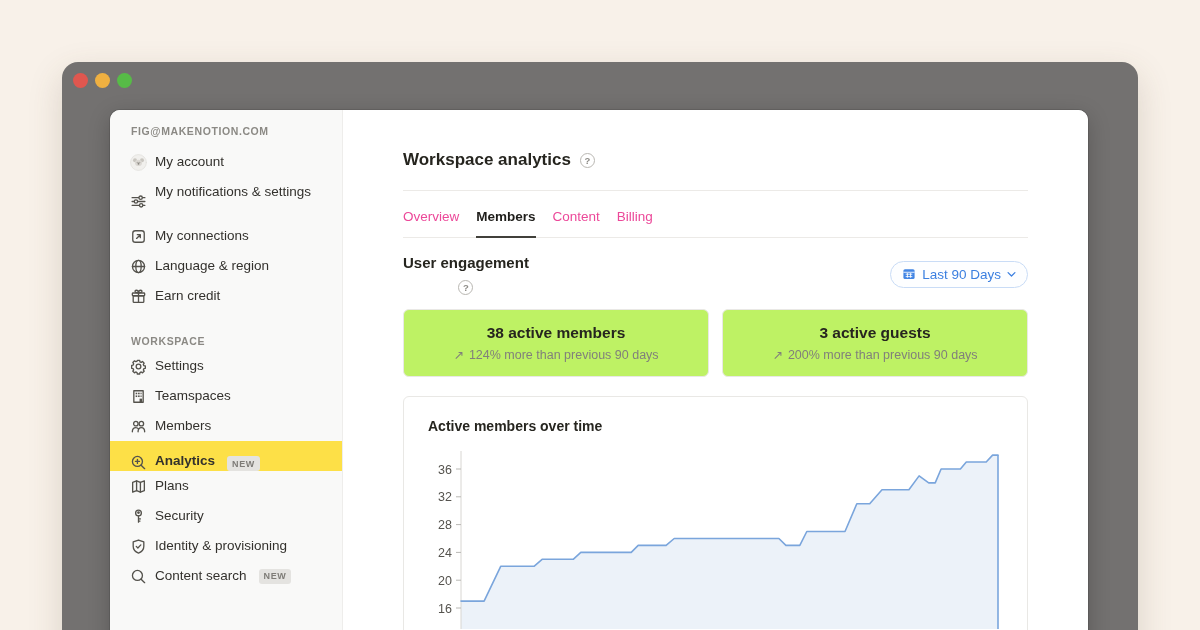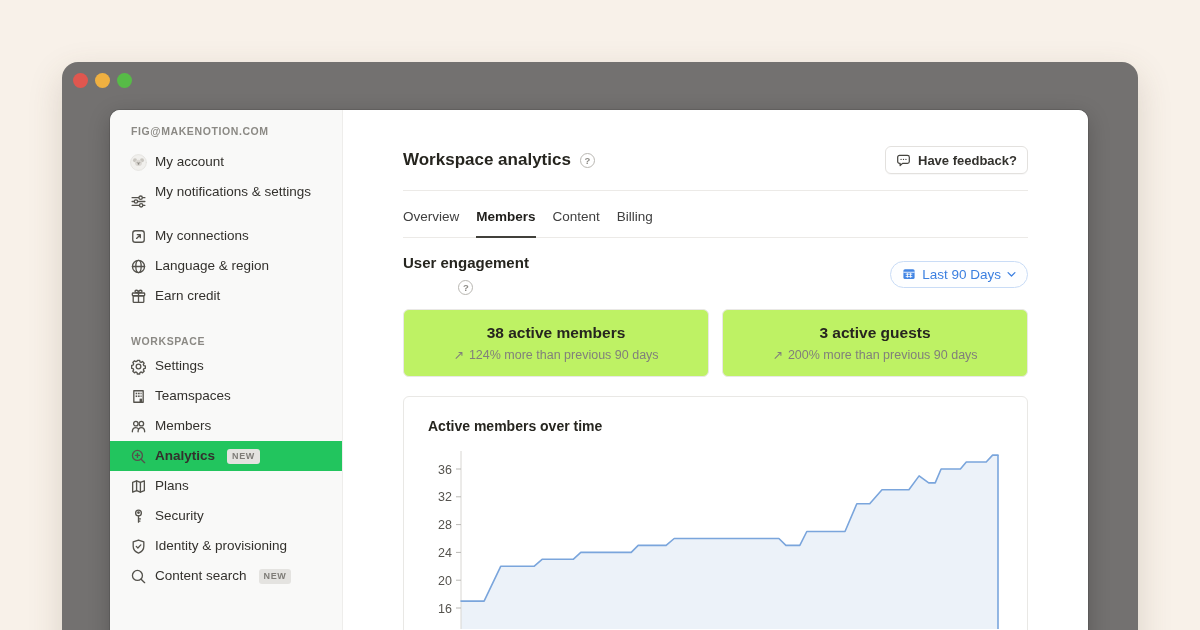--- a/index.html
+++ b/index.html
@@ -32,21 +32,21 @@
     font-size:10.5px; font-weight:600; letter-spacing:.6px; color:#8b8984;
     padding:0 12px 0 21px; margin-bottom:10px;
   }
   .side-header.ws { margin-top:24px; margin-bottom:4px; }
   .srow {
     min-height:30px; display:flex; align-items:center; gap:8px;
     padding:0 10px 0 19px; cursor:pointer; font-size:13.5px; color:#33312d;
   }
   .srow.two { align-items:flex-start; padding-top:5px; padding-bottom:7px; margin-bottom:4px; }
   .srow.two .sicon { margin-top:10px; }
-  .srow.selected { background:#22c55e; font-weight:700; }
+  .srow.selected { background:#fde047; font-weight:700;align-items:flex-end; }
   .sicon { width:18px; height:18px; flex:0 0 18px; display:flex; align-items:center; justify-content:center; }
   .sicon svg { width:17px; height:17px; stroke:#54524c; fill:none; stroke-width:1.25; stroke-linecap:round; stroke-linejoin:round; }
   .slabel { line-height:20px; }
   .badge {
     font-size:9px; font-weight:600; letter-spacing:.6px; color:#7e7c77;
     background:#e4e3e0; border-radius:3px; padding:2.5px 5px; margin-left:4px;
   }
   
   .main { flex:1; padding:36px 60px 0; background:#fff; }
   .title-row { display:flex; align-items:center; justify-content:space-between; height:28px; }
@@ -59,21 +59,21 @@
   }
   .feedback-btn {
     display:flex; align-items:center; gap:7px; height:28px; padding:0 10px;
     border:1px solid #e3e1de; border-radius:6px; background:#fff;
     font-size:13px; font-weight:600; color:#33322e; cursor:pointer;
     box-shadow:0 1px 1px rgba(0,0,0,.03);
   }
   .feedback-btn svg { width:15px; height:15px; stroke:#45443f; fill:none; stroke-width:1.3; stroke-linecap:round; stroke-linejoin:round; }
   .divider { border-top:1px solid #eceae7; margin-top:16px; }
   .tabs { display:flex; gap:17px; padding:18px 0 13px; border-bottom:1px solid #eceae7; }
-  .tab { font-size:13.5px; color:#404040; cursor:pointer; position:relative; }
+  .tab { font-size:13.5px; color:#ec4899; cursor:pointer; position:relative; }
   .tab.active { color:#1f1e1b; font-weight:600; }
   .tab.active::after {
     content:""; position:absolute; left:0; right:0; bottom:-14px; height:2px; background:#41403b;
   }
   .section-row { display:flex; align-items:center; justify-content:space-between; margin-top:22px; height:28px; }
   .section-left { display:flex; align-items:center; gap:9px;flex-direction:column; }
   .section-title { font-size:15px; font-weight:700; color:#26251f; }
   .date-pill {
     display:flex; align-items:center; gap:6px; height:27px; padding:0 11px;
     border:1px solid #c9dcf6; border-radius:14px; background:#fdfeff;
@@ -272,31 +272,20 @@
       </div>
     </div>
 
     <div class="main">
 
       <div class="title-row">
         <div class="title-left">
           <span class="page-title">Workspace analytics</span>
           <span class="help">?</span>
         </div>
-        <button class="feedback-btn">
-          <svg viewBox="0 0 16 16">
-            <path d="M3.8 2.5 h8.4 a2 2 0 0 1 2 2 v4.6 a2 2 0 0 1 -2 2 H7 L4.4 13.4 V11.1 H3.8 a2 2 0 0 1 -2 -2 V4.5 a2 2 0 0 1 2 -2 Z"></path>
-            <g fill="#45443f" stroke="none">
-                <circle cx="5.4" cy="6.8" r=".7"></circle>
-                <circle cx="8" cy="6.8" r=".7"></circle>
-                <circle cx="10.6" cy="6.8" r=".7"></circle>
-              </g>
-          </svg>
-          <span>Have feedback?</span>
-        </button>
       </div>
 
       <div class="divider"></div>
 
       <div class="tabs">
         <div class="tab">Overview</div>
         <div class="tab active">Members</div>
         <div class="tab">Content</div>
         <div class="tab">Billing</div>
       </div>

